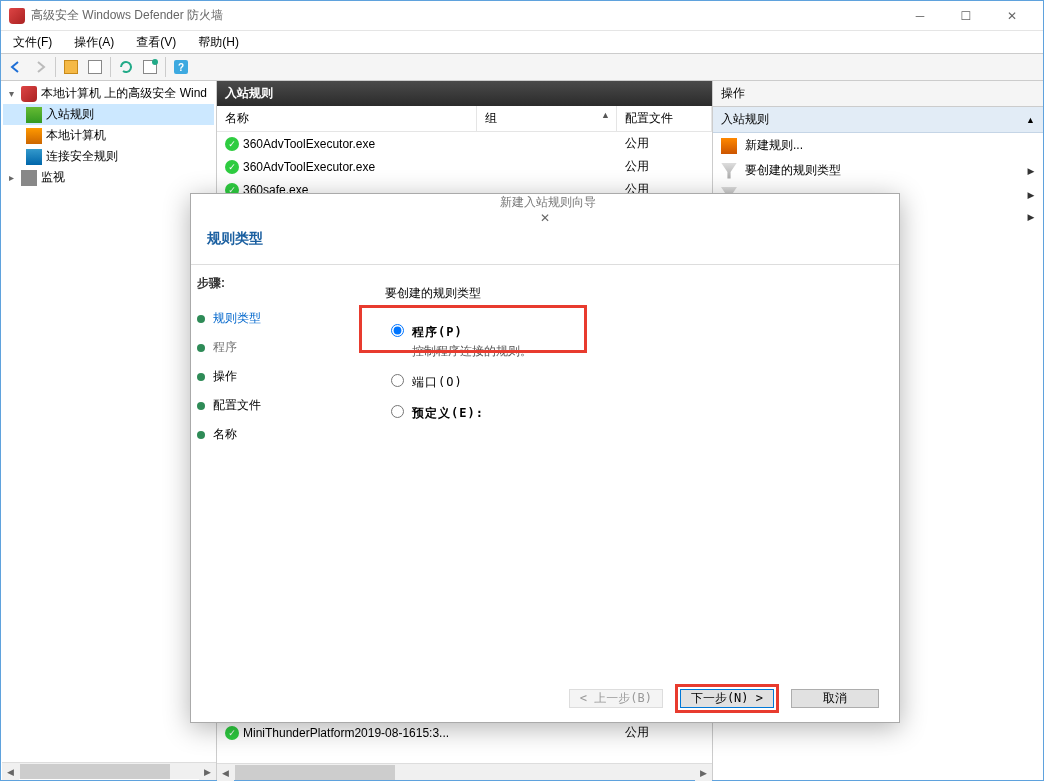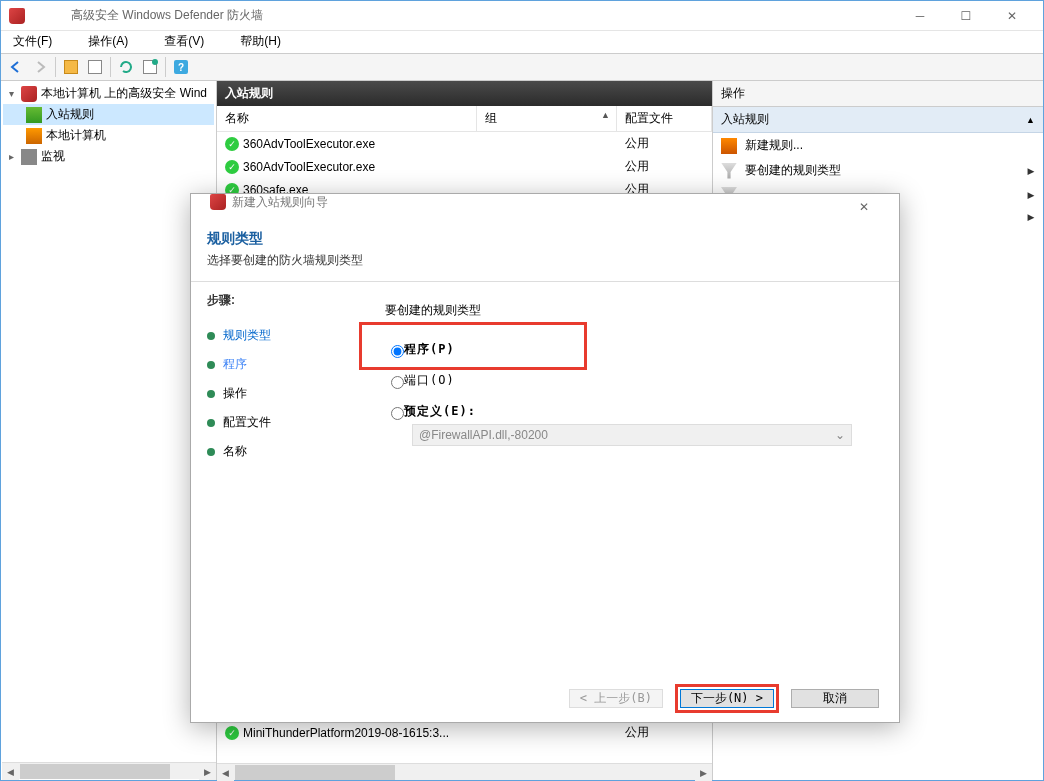--- a/index.html
+++ b/index.html
@@ -1,26 +1,26 @@
 <!DOCTYPE html>
 <html><head>
 <meta charset="utf-8">
 <style>
 * { box-sizing: border-box; margin: 0; padding: 0; font-family: "Microsoft YaHei", "Segoe UI", sans-serif; font-size: 12px; }
 body { background: #fff; overflow: hidden; width: 1044px; height: 781px; }
 
 
 .main-window { width: 1044px; height: 781px; position: relative; border: 1px solid #5fa2dd; background: #fff; }
-.titlebar { height: 30px; background: #fff; display: flex; align-items: center; padding: 0 8px; border-bottom: 1px solid #e5e5e5; gap: 40px; }
+.titlebar { height: 30px; background: #fff; display: flex; align-items: center; padding: 0 8px; border-bottom: 1px solid #e5e5e5; }
 .titlebar .icon { width: 16px; height: 16px; margin-right: 6px; }
 .titlebar .title { color: #666; flex: 1; }
 .win-controls { display: flex; gap: 0; }
 .win-controls .ctrl { width: 46px; height: 28px; display: flex; align-items: center; justify-content: center; color: #666; cursor: pointer; }
 
-.menubar { height: 22px; display: flex; align-items: flex-start; padding: 0 4px; gap: 20px; }
+.menubar { height: 22px; display: flex; align-items: center; padding: 0 4px; gap: 6px; }
 .menubar .menu { padding: 2px 8px; cursor: pointer; }
 
 .toolbar { height: 28px; border-top: 1px solid #ccc; border-bottom: 1px solid #ccc; display: flex; align-items: center; padding: 0 4px; gap: 2px; background: #f5f5f5; }
 .toolbar .tbtn { width: 22px; height: 22px; display: flex; align-items: center; justify-content: center; cursor: pointer; border: 1px solid transparent; }
 .toolbar .sep { width: 1px; height: 20px; background: #ccc; margin: 0 2px; }
 
 .content { display: flex; height: calc(100% - 80px); }
 .tree-pane { width: 216px; border-right: 1px solid #ccc; padding: 2px; overflow: auto; }
 .tree-item { display: flex; align-items: center; padding: 2px 3px; gap: 4px; cursor: pointer; white-space: nowrap; }
 .tree-item.selected { background: #cce8ff; }
@@ -49,36 +49,36 @@
 .action-item { display: flex; align-items: center; padding: 4px 8px; gap: 8px; cursor: pointer; }
 .action-item .aicon { width: 16px; height: 16px; display: inline-block; }
 .action-item .chev { width: 8px; text-align: center; font-size: 9px; color: #333; }
 
 .scrollbar-h { height: 17px; background: #f0f0f0; border-top: 1px solid #ddd; position: relative; }
 .scrollbar-h .thumb { position: absolute; height: 15px; top: 1px; background: #cdcdcd; border-radius: 0; }
 .scroll-arrow { width: 17px; height: 17px; display: inline-flex; align-items: center; justify-content: center; background: #f0f0f0; color: #666; font-size: 9px; }
 
 
 .dialog { position: absolute; left: 189px; top: 192px; width: 710px; height: 530px; background: #fff; border: 1px solid #aaa; box-shadow: 0 5px 25px rgba(0,0,0,0.3); display: flex; flex-direction: column; }
-.dialog-titlebar { height: 30px; display: flex; align-items: flex-start; padding: 0 19px; }
+.dialog-titlebar { height: 30px; display: flex; align-items: center; padding: 0 19px; flex-direction: column; }
 .dialog-titlebar .dtitle { color: #777; margin-left: 6px; flex: 1; }
 .dialog-close { width: 32px; height: 26px; display: flex; align-items: center; justify-content: center; color: #666; cursor: pointer; }
 .dialog-header { padding: 6px 16px 12px 16px; }
 .dialog-header h2 { font-size: 14px; color: #1a5fa0; font-weight: bold; margin-bottom: 4px; }
 .dialog-header p { color: #333; }
 .dialog-body { flex: 1; display: flex; border-top: 1px solid #ddd; }
-.step-pane { width: 170px; padding: 10px 16px; }
+.step-pane { width: 170px; padding: 10px 6px; }
 .step-title { font-weight: bold; margin-bottom: 12px; color: #333; }
 .step { display: flex; align-items: center; gap: 8px; padding: 6px 0; cursor: pointer; }
 .step .bullet { width: 8px; height: 8px; border-radius: 50%; background: #2e8b57; }
 .step.current { color: #0066cc; }
 .form-pane { flex: 1; padding: 20px 24px; position: relative; }
 .form-title { margin-bottom: 22px; }
 .radio-group { margin-bottom: 14px; padding-left: 6px; }
-.radio-line { display: flex; align-items: flex-end; }
+.radio-line { display: flex; align-items: flex-start; gap: 8px; }
 .radio-line input { width: 13px; height: 13px; }
 .radio-line label { font-family: SimSun, monospace; letter-spacing: 1px; }
 .radio-desc { padding-left: 21px; color: #555; font-family: SimSun, monospace; margin-top: 2px; }
 .combo { margin-left: 21px; margin-top: 4px; width: 440px; height: 22px; background: #f0f0f0; border: 1px solid #ddd; padding: 0 6px; display: flex; align-items: center; color: #888; font-family: SimSun, monospace; justify-content: space-between; }
 .dialog-footer { height: 48px; display: flex; align-items: center; justify-content: flex-end; gap: 12px; padding: 0 20px; border-top: none; }
 .dbtn { min-width: 88px; height: 19px; background: #e1e1e1; border: 1px solid #adadad; cursor: pointer; font-family: SimSun, monospace; padding: 0 10px; }
 .dbtn:disabled { color: #999; background: #f4f4f4; border-color: #ddd; }
 
 .red-box-1 { position: absolute; border: 3px solid #e83b2e; pointer-events: none; }
 .highlight-next { border: 3px solid #e83b2e; padding: 2px; display: inline-block; }
@@ -161,20 +161,25 @@
         <span class="indent"></span>
         <span class="ticon rule-in"></span>
         <span>入站规则</span>
       </div>
       <div class="tree-item">
         <span class="indent"></span>
         <span class="ticon rule-out"></span>
         <span>本地计算机</span>
       </div>
       <div class="tree-item">
+        <span class="indent"></span>
+        <span class="ticon rule-sec"></span>
+        <span>连接安全规则</span>
+      </div>
+      <div class="tree-item">
         <span class="expand">▸</span>
         <span class="ticon monitor"></span>
         <span>监视</span>
       </div>
     </div>
 
     <div class="mid-pane">
       <div class="mid-header">入站规则</div>
       <div class="list-header">
         <div class="col col-name">名称</div>
@@ -257,30 +262,29 @@
   </div>
 
   <div class="dialog">
     <div class="dialog-titlebar">
       <span class="icon shield" style="width:16px;height:16px"></span>
       <span class="dtitle">新建入站规则向导</span>
       <div class="dialog-close">✕</div>
     </div>
     <div class="dialog-header">
       <h2>规则类型</h2>
-      <p>选择要创建的防火墙规则类型</p>
     </div>
     <div class="dialog-body">
       <div class="step-pane">
         <div class="step-title">步骤:</div>
         <div class="step current">
             <span class="bullet"></span>
             <span>规则类型</span>
           </div>
-        <div class="step current" style="color:#3b82f6">
+        <div class="step current" style="color:#737373">
             <span class="bullet"></span>
             <span>程序</span>
           </div>
         <div class="step">
             <span class="bullet"></span>
             <span>操作</span>
           </div>
         <div class="step">
             <span class="bullet"></span>
             <span>配置文件</span>
@@ -291,37 +295,34 @@
           </div>
       </div>
       <div class="form-pane">
         <div class="form-title">要创建的规则类型</div>
 
         <div class="radio-group">
           <div class="radio-line">
             <input type="radio" name="ruletype" checked="" style="">
             <label style="font-weight:bold">程序(P)</label>
           </div>
+          <div class="radio-desc">控制程序连接的规则。</div>
         </div>
 
         <div class="radio-group">
           <div class="radio-line">
             <input type="radio" name="ruletype" style="">
             <label style="font-weight:normal">端口(O)</label>
           </div>
         </div>
 
         <div class="radio-group">
           <div class="radio-line">
             <input type="radio" name="ruletype" style="">
             <label style="font-weight:bold">预定义(E):</label>
-          </div>
-          <div class="combo">
-            <span>@FirewallAPI.dll,-80200</span>
-            <span>⌄</span>
           </div>
         </div>
 
         <div class="radio-group">
         </div>
 
         <div class="red-box-1" style="left:-2px;top:40px;width:228px;height:48px"></div>
       </div>
     </div>
     <div class="dialog-footer">

